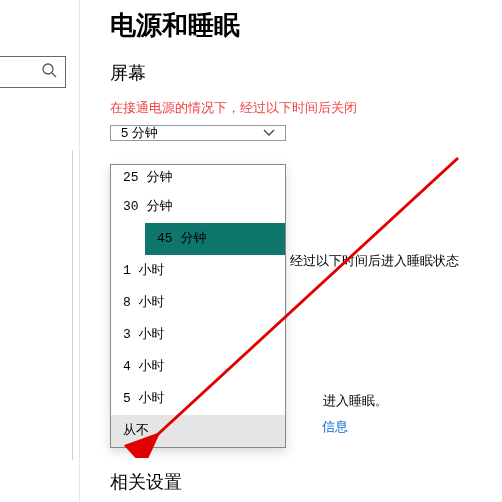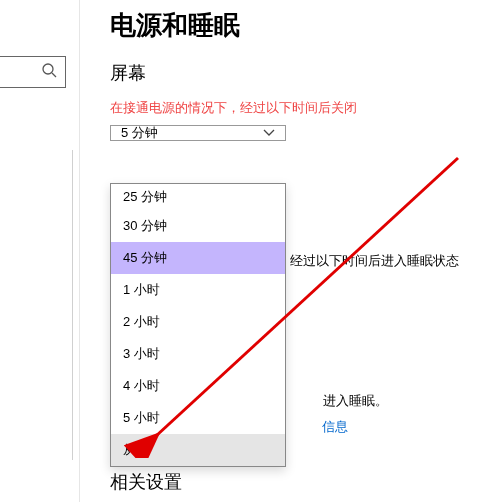--- a/index.html
+++ b/index.html
@@ -48,34 +48,35 @@
       border: 1.5px solid #999;
       display: flex; align-items: center; justify-content: space-between;
       padding: 0 10px; font-size: 13px;
       margin-bottom: 22px;
       background: #fff;
       cursor: pointer;
     }
     .chevron { width: 12px; height: 12px; }
     .chevron svg { width: 100%; height: 100%; display: block; }
     .dropdown-list {
-      position: absolute; left: 0; top: 183px;
+      position: absolute; left: 0; top: 164px;
       width: 176px;
       border: 1px solid #888;
       background: #fff;
       box-shadow: 0 4px 10px rgba(0,0,0,0.15);
       z-index: 5;
+      font-family: Liberation Mono, monospace;
     }
     .dd-item {
       height: 32px; line-height: 32px;
       padding-left: 12px; font-size: 13px;
       cursor: pointer;
     }
     .dd-25 { height: 26px; line-height: 26px; }
-    .dd-selected { background: #c4b5fd; }
+    .dd-selected { background: #0f766e; margin-left: 34px; }
     .dd-hover { background: #e5e5e5; }
     .sleep-fragment {
       position: absolute; left: 180px; top: 252px;
       font-size: 13px;
     }
     .usage-title {
       position: absolute; left: 180px; top: 356px;
       font-size: 18px;
     }
     .sleep-fragment2 {
@@ -125,21 +126,21 @@
           <path d="M1 3 L6 8 L11 3" fill="none" stroke="#444" stroke-width="1.3"></path>
         </svg>
     </span>
   </div>
 
   <div class="dropdown-list">
     <div class="dd-item dd-25">25 分钟</div>
     <div class="dd-item">30 分钟</div>
     <div class="dd-item dd-selected">45 分钟</div>
     <div class="dd-item">1 小时</div>
-    <div class="dd-item">2 小时</div>
+    <div class="dd-item">8 小时</div>
     <div class="dd-item">3 小时</div>
     <div class="dd-item">4 小时</div>
     <div class="dd-item">5 小时</div>
     <div class="dd-item dd-hover">从不</div>
   </div>
 
   <div class="sleep-fragment">经过以下时间后进入睡眠状态</div>
   <div class="sleep-fragment2">进入睡眠。</div>
   <div class="info-link">信息</div>
   <div class="related-settings">相关设置</div>

